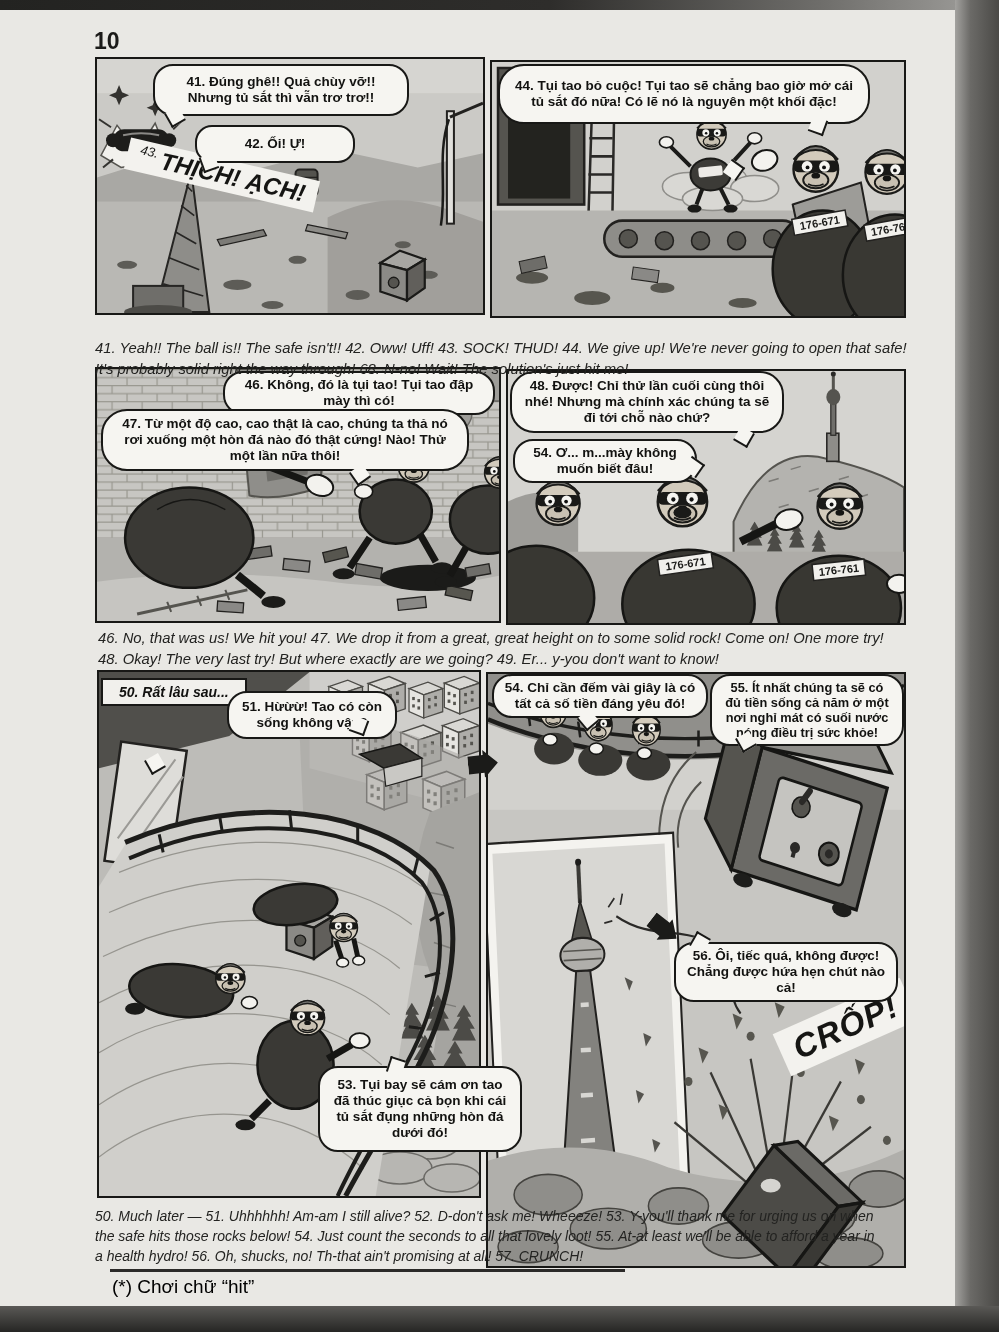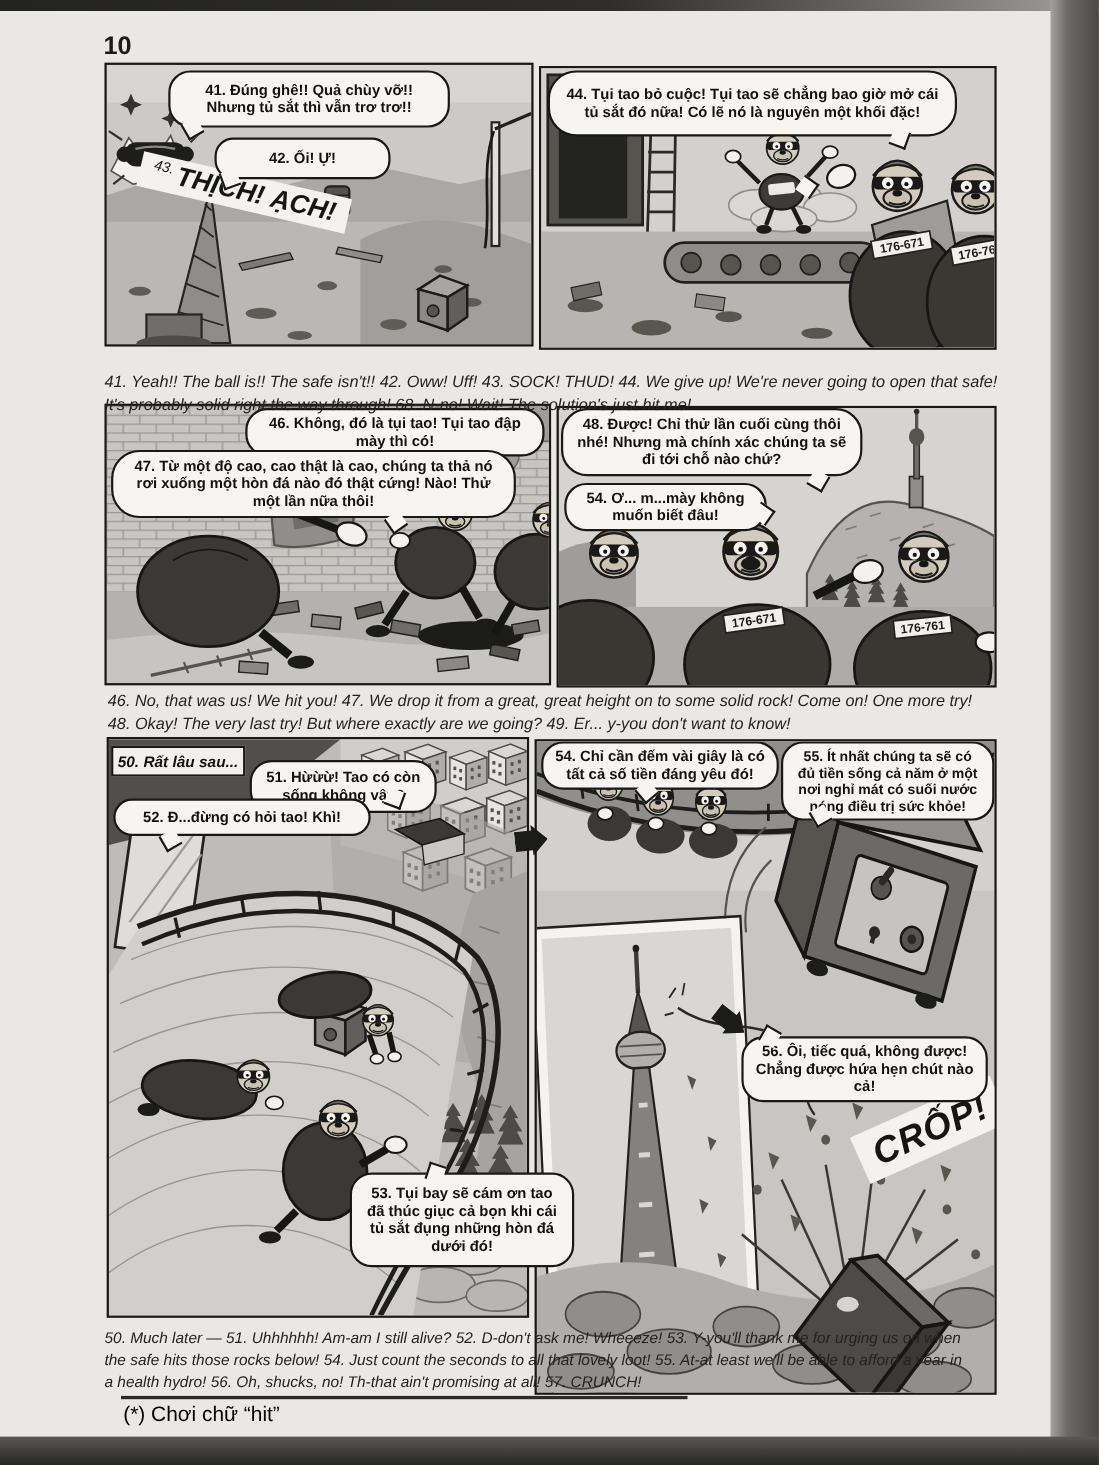--- a/index.html
+++ b/index.html
@@ -15,21 +15,21 @@
   .pageno{position:absolute;left:94px;top:28px;font-size:23px;font-weight:bold;color:#1b1b19;z-index:3;}
   .panel{position:absolute;border:2.5px solid #181816;background:#c6c5c1;overflow:hidden;box-sizing:border-box;z-index:1;}
   .panel svg{position:absolute;left:0;top:0;width:100%;height:100%;}
   .bubble{position:absolute;background:#f6f5f1;border:2.2px solid #181816;border-radius:20px;
     padding:4px 10px;font-weight:bold;font-size:13.5px;line-height:1.18;text-align:center;color:#121210;
     display:flex;align-items:center;justify-content:center;z-index:5;box-sizing:border-box;}
   .tail{position:absolute;width:14px;height:14px;background:#f6f5f1;z-index:6;}
   .t-down{border-right:2.2px solid #181816;border-bottom:2.2px solid #181816;}
   .t-up{border-left:2.2px solid #181816;border-top:2.2px solid #181816;}
   .t-right{border-top:2.2px solid #181816;border-right:2.2px solid #181816;}
-  .capbox{position:absolute;background:#f1f0ec;border:2.2px solid #181816;padding:4px 4px;
+  .capbox{position:absolute;background:#f1f0ec;border:2.2px solid #181816;padding:4px 16px;
     font-weight:bold;font-style:italic;font-size:14px;color:#121210;z-index:5;}
   .caption{position:absolute;font-style:italic;font-size:14.8px;line-height:21px;color:#232321;z-index:2;white-space:nowrap;}
   .sfx{position:absolute;background:#f3f2ee;color:#151513;font-weight:bold;font-style:italic;
     white-space:nowrap;z-index:4;padding:2px 12px;}
   .sfx .num{font-size:13px;font-weight:normal;vertical-align:top;margin-right:4px;}
   .arrow{position:absolute;background:#1b1b19;z-index:8;
     clip-path:polygon(0 18%,52% 18%,52% 0,100% 50%,52% 100%,52% 82%,0 82%);}
   .footrule{position:absolute;background:#2b2a28;height:2.5px;z-index:2;}
   .footnote{position:absolute;font-size:19px;color:#38383
 6;z-index:2;}
@@ -420,21 +420,20 @@
         <use href="#beagle-head" x="186" y="322" width="44" height="44"></use>
         <path d="M228,386 L252,372" stroke="#161614" stroke-width="7"></path>
         <ellipse cx="260" cy="368" rx="10" ry="7.5" fill="#f3f2ee" stroke="#161614" stroke-width="1.8"></ellipse>
         <path d="M170,428 L152,446" stroke="#161614" stroke-width="7"></path>
         <ellipse cx="146" cy="452" rx="10" ry="5.5" fill="#1b1b19"></ellipse>
       </g>
     </svg>
     <div class="capbox" style="left:2px;top:6px;">50. Rất lâu sau...</div>
     <div class="bubble" style="left:128px;top:19px;width:170px;min-height:48px;">51. Hừừừ! Tao có còn sống không vậy?</div>
     <div class="tail t-down" style="left:252px;top:46px;transform:rotate(20deg);"></div>
-    <div class="bubble" style="left:4px;top:54px;width:234px;min-height:34px;">52. Đ...đừng có hỏi tao! Khì!</div>
     <div class="tail t-down" style="left:48px;top:84px;transform:rotate(60deg);"></div>
   </section>
 
   <section class="panel" style="left:486px;top:672px;width:420px;height:596px;">
     <svg viewBox="0 0 415 523" preserveAspectRatio="none">
       <rect width="415" height="523" fill="#c7c6c2"></rect>
       <rect width="415" height="120" fill="#d2d1cd"></rect>
       <path d="M0,0 L415,0 415,26 C300,92 120,86 0,44 Z" fill="#908f8b"></path>
       <path d="M0,40 C120,84 300,88 415,24" stroke="#1d1d1b" stroke-width="4" fill="none"></path>
       <path d="M0,26 C120,68 300,72 415,10" stroke="#1d1d1b" stroke-width="3" fill="none"></path>

